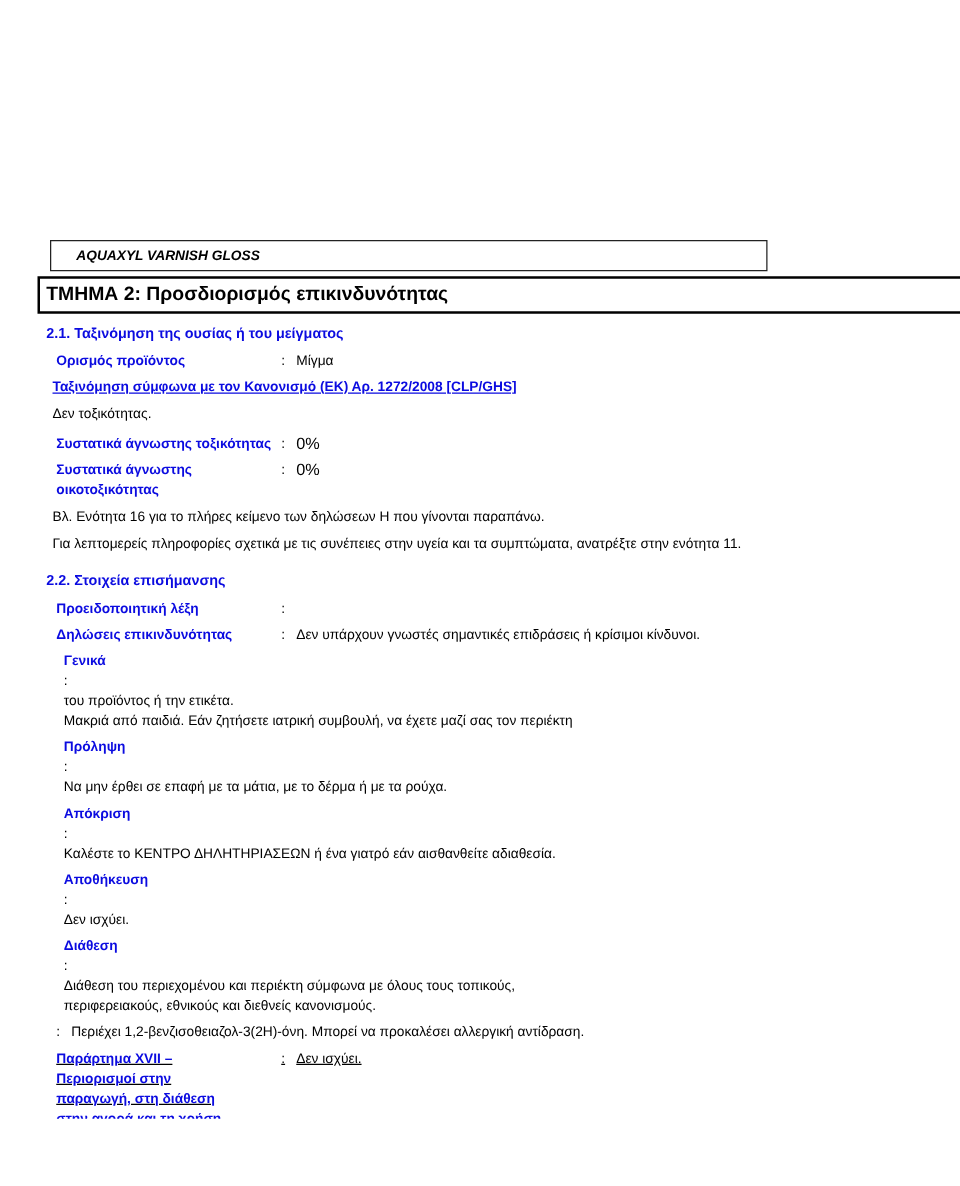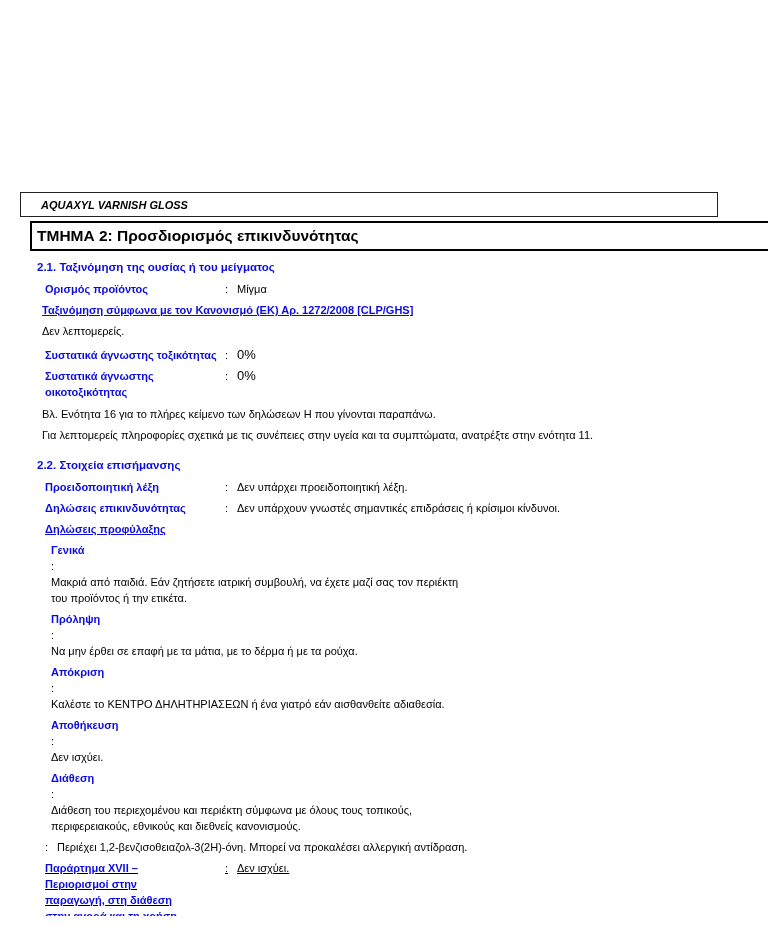--- a/index.html
+++ b/index.html
@@ -9,21 +9,21 @@
     background: #ffffff;
     font-family: "Liberation Sans", sans-serif;
     color: #000000;
     overflow: hidden;
   }
   .doc { position: relative; width: 768px; height: 949px; overflow: hidden; }
   .content { padding-top: 192px; }
 
   
   .hdr-box {
-    margin-left: 20px; width: 698px;
+    margin-left: 40px; width: 574px;
     border: 1px solid #222222;
     padding: 5px 8px 4px 20px;
     font-size: 11px; font-weight: bold; font-style: italic;
     line-height: 14px;
   }
   .sec-box {
     margin-left: 30px; width: 752px; margin-top: 4px;
     border: 2px solid #000000;
     padding: 4px 12px 4px 5px;
     font-size: 15.5px; font-weight: bold;
@@ -89,21 +89,21 @@
     <div class="row">
       <span class="lbl">Ορισμός προϊόντος</span>
       <span class="colon">:</span>
       <span class="val">Μίγμα</span>
     </div>
 
     <div class="full-line">
       <span class="blue-underline">Ταξινόμηση σύμφωνα με τον Κανονισμό (ΕΚ) Αρ. 1272/2008 [CLP/GHS]</span>
     </div>
 
-    <div class="full-line">Δεν λεπτομερείς.</div>
+    <div class="full-line">Δεν τοξικότητας.</div>
 
     <div class="row gap-top">
       <span class="lbl">Συστατικά άγνωστης τοξικότητας</span>
       <span class="colon">:</span>
       <span class="val big">0%</span>
     </div>
 
     <div class="row">
       <span class="lbl">Συστατικά άγνωστης οικοτοξικότητας</span>
       <span class="colon">:</span>
@@ -111,39 +111,35 @@
     </div>
 
     <div class="full-line" style="margin-top:6px">Βλ. Ενότητα 16 για το πλήρες κείμενο των δηλώσεων H που γίνονται παραπάνω.</div>
     <div class="full-line">Για λεπτομερείς πληροφορίες σχετικά με τις συνέπειες στην υγεία και τα συμπτώματα, ανατρέξτε στην ενότητα 11.</div>
 
     <div class="sub-heading mt-lg">2.2. Στοιχεία επισήμανσης</div>
 
     <div class="row">
       <span class="lbl">Προειδοποιητική λέξη</span>
       <span class="colon">:</span>
-      <span class="val">Δεν υπάρχει προειδοποιητική λέξη.</span>
     </div>
 
     <div class="row">
       <span class="lbl">Δηλώσεις επικινδυνότητας</span>
       <span class="colon">:</span>
       <span class="val">Δεν υπάρχουν γνωστές σημαντικές επιδράσεις ή κρίσιμοι κίνδυνοι.</span>
     </div>
 
-    <div class="prec-heading">
-      <span class="blue-underline">Δηλώσεις προφύλαξης</span>
-    </div>
 
     <div class="row sub">
       <span class="lbl">Γενικά</span>
       <span class="colon">:</span>
       <span class="val">
+        <span class="line">του προϊόντος ή την ετικέτα.</span>
         <span class="line">Μακριά από παιδιά.  Εάν ζητήσετε ιατρική συμβουλή, να έχετε μαζί σας τον περιέκτη</span>
-        <span class="line">του προϊόντος ή την ετικέτα.</span>
       </span>
     </div>
 
     <div class="row sub">
       <span class="lbl">Πρόληψη</span>
       <span class="colon">:</span>
       <span class="val">Να μην έρθει σε επαφή με τα μάτια, με το δέρμα ή με τα ρούχα.</span>
     </div>
 
     <div class="row sub">

